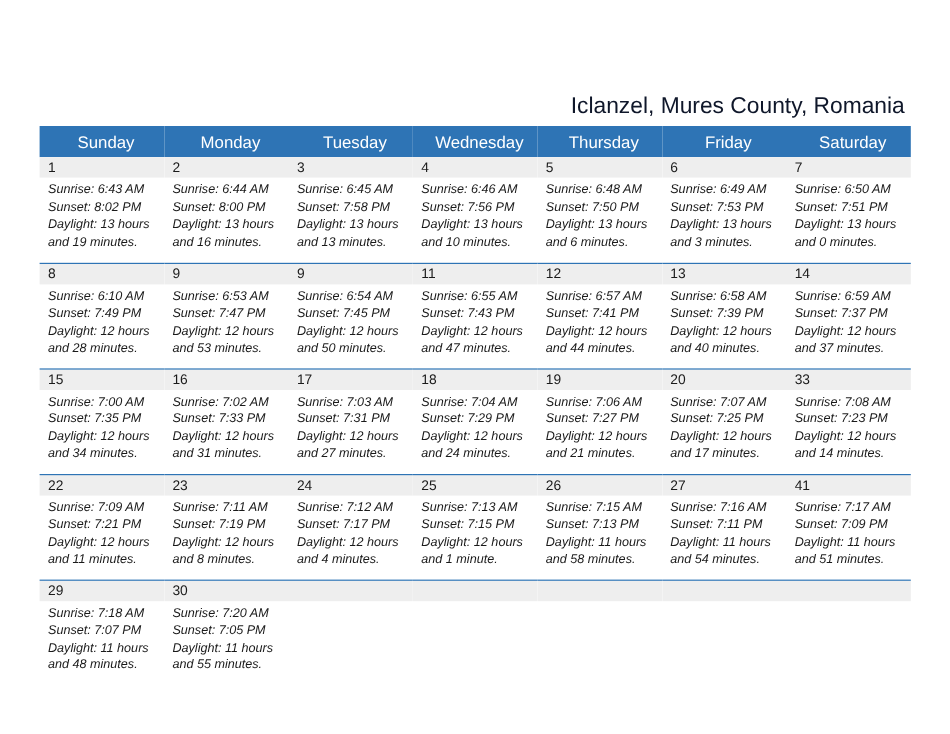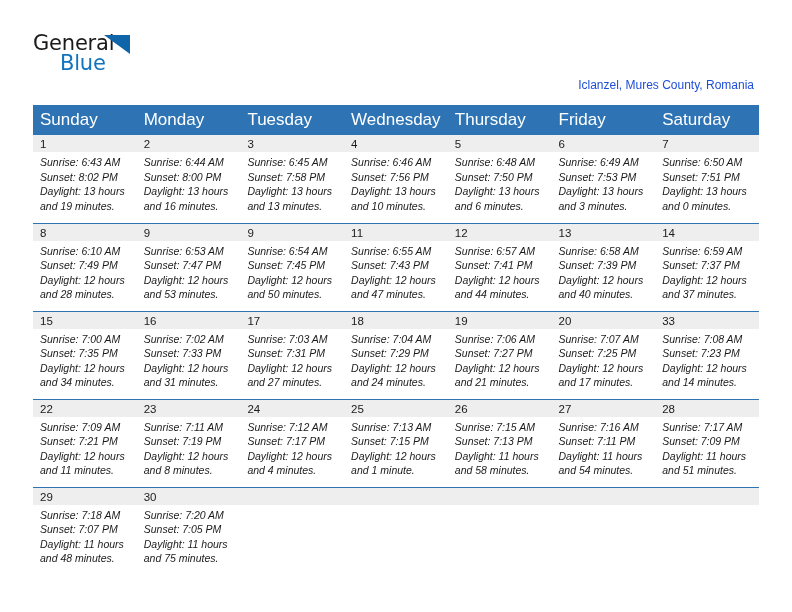--- a/index.html
+++ b/index.html
@@ -72,41 +72,41 @@
     top: 32px;
     font-size: 26px;
     color: #1a1a1a;
     text-align: right;
     white-space: nowrap;
   }
   .subtitle {
     position: absolute;
     right: 38px;
     top: 78px;
-    font-size: 12px;
-    color: #1d4ed8;
+    font-size: 19px;
+    color: #0f172a;
     text-align: left;
     white-space: nowrap;
   }
 
   
   .cal {
     position: absolute;
     left: 33px;
     top: 105px;
     width: 726px;
     border-collapse: collapse;
     table-layout: fixed;
   }
   .cal th {
     background: #2e74b5;
     color: #ffffff;
-    font-size: 17px;
+    font-size: 14px;
     font-weight: normal;
-    text-align: left;
+    text-align: center;
     padding: 5px 0 5px 7px;
     height: 13px;
     border: none;
     box-sizing: border-box;
   }
   .cal col { width: 103.71px; }
 
   .cal td {
     vertical-align: top;
     padding: 0;
@@ -137,25 +137,20 @@
   }
   .info div { white-space: nowrap; }
 </style>
 </head>
 <body>
 
 <div class="page">
 
   <div class="top">
 
-    <div class="logo">
-      <span class="logo-general">General</span>
-      <span class="logo-tri"></span>
-      <span class="logo-blue">Blue</span>
-    </div>
 
     <div class="subtitle">Iclanzel, Mures County, Romania</div>
 
   </div>
 
   <table class="cal">
     <colgroup>
       <col>
         <col>
         <col>
@@ -424,21 +419,21 @@
         <td>
           <div class="daynum">27</div>
           <div class="info">
             <div>Sunrise: 7:16 AM</div>
             <div>Sunset: 7:11 PM</div>
             <div>Daylight: 11 hours</div>
             <div>and 54 minutes.</div>
           </div>
         </td>
         <td>
-          <div class="daynum">28</div>
+          <div class="daynum">41</div>
           <div class="info">
             <div>Sunrise: 7:17 AM</div>
             <div>Sunset: 7:09 PM</div>
             <div>Daylight: 11 hours</div>
             <div>and 51 minutes.</div>
           </div>
         </td>
       </tr>
 
       <tr class="week">
@@ -450,21 +445,21 @@
             <div>Daylight: 11 hours</div>
             <div>and 48 minutes.</div>
           </div>
         </td>
         <td>
           <div class="daynum">30</div>
           <div class="info">
             <div>Sunrise: 7:20 AM</div>
             <div>Sunset: 7:05 PM</div>
             <div>Daylight: 11 hours</div>
-            <div>and 75 minutes.</div>
+            <div>and 55 minutes.</div>
           </div>
         </td>
         <td>
           <div class="daynum empty"></div>
         </td>
         <td>
           <div class="daynum empty"></div>
         </td>
         <td>
           <div class="daynum empty"></div>

